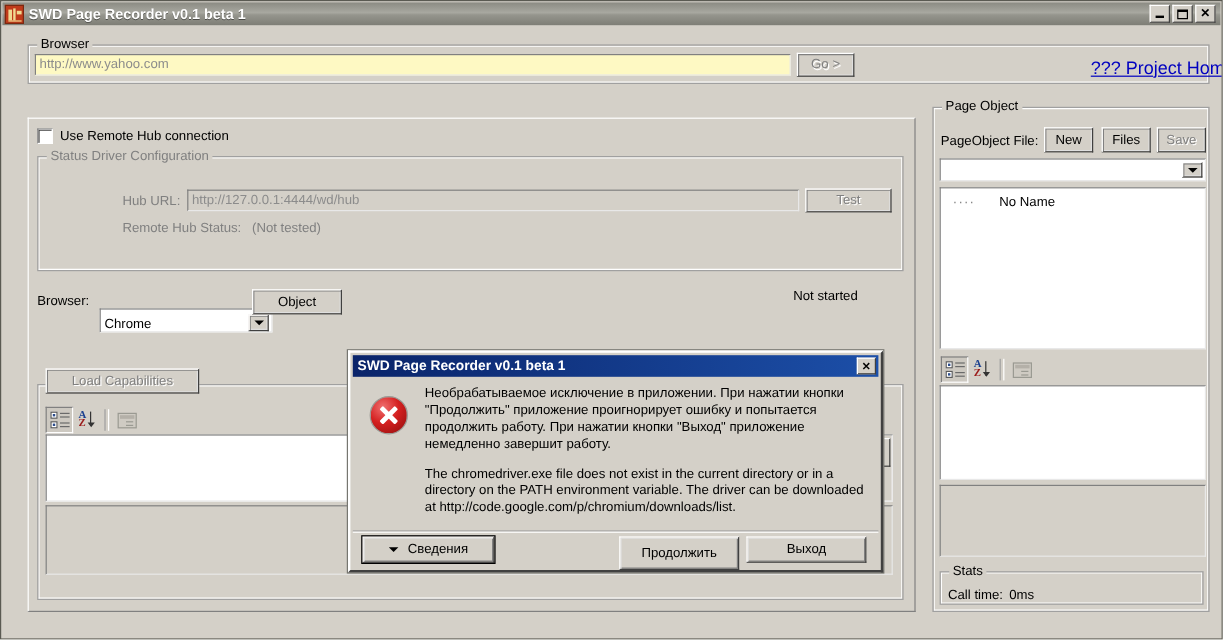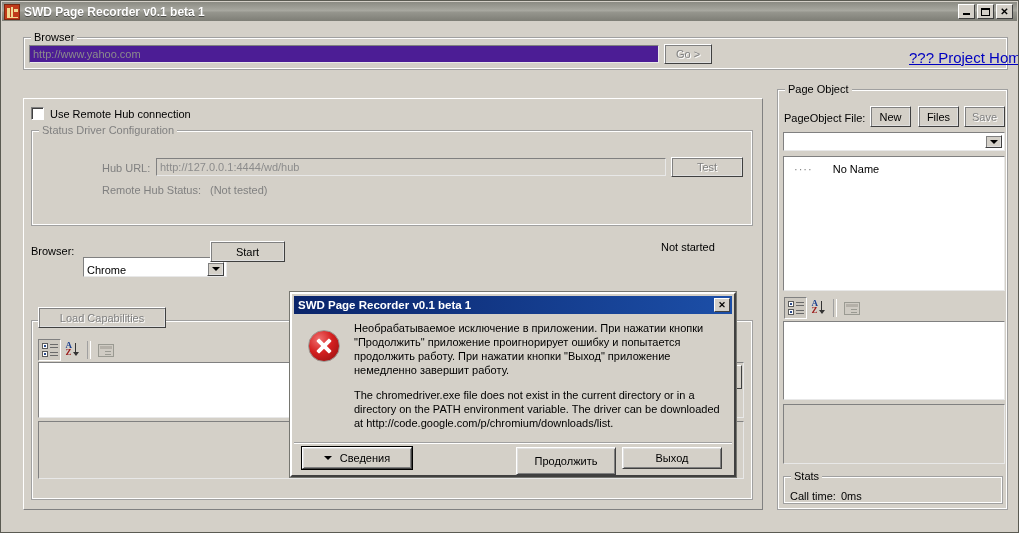--- a/index.html
+++ b/index.html
@@ -99,21 +99,21 @@
     background: #d4d0c8;
     padding: 0 3px;
     font-size: 11px;
     color: #000;
     white-space: nowrap;
   }
   .groupbox.disabled > .gb-title { color: #808080; }
 
   .textfield {
     position: absolute;
-    background: #4c1d95;
+    background: #fef9c3;
     border-top: 1px solid #808080;
     border-left: 1px solid #808080;
     border-right: 1px solid #e8e8e8;
     border-bottom: 1px solid #e8e8e8;
     box-sizing: border-box;
     font-size: 11px;
     color: #000;
     display: flex;
     align-items: center;
     padding: 0 3px;
@@ -453,21 +453,21 @@
   <span class="label dim" style="left:209px; top:183px;">(Not tested)</span>
 
   <span class="label" style="left:30px; top:244px;">Browser:</span>
   <div class="combo" style="left:82px; top:256px; width:144px; height:20px;align-items:flex-end;">
     <span class="ctext">Chrome</span>
     <span class="carrow">
         <span class="tri-down"></span>
       </span>
   </div>
   <div class="btn" style="left:209px; top:240px; width:75px; height:21px;">
-    <span>Start</span>
+    <span>Object</span>
   </div>
   <span class="label" style="left:660px; top:240px;">Not started</span>
 
   <div class="groupbox" style="left:30px; top:319px; width:722px; height:180px;">
     <span class="gb-title">Capabilities</span>
   </div>
   <div class="btn disabled" style="left:37px; top:306px; width:128px; height:21px;">
     <span>Load Capabilities</span>
   </div>
   <div class="tbar" style="left:37px; top:338px;">

